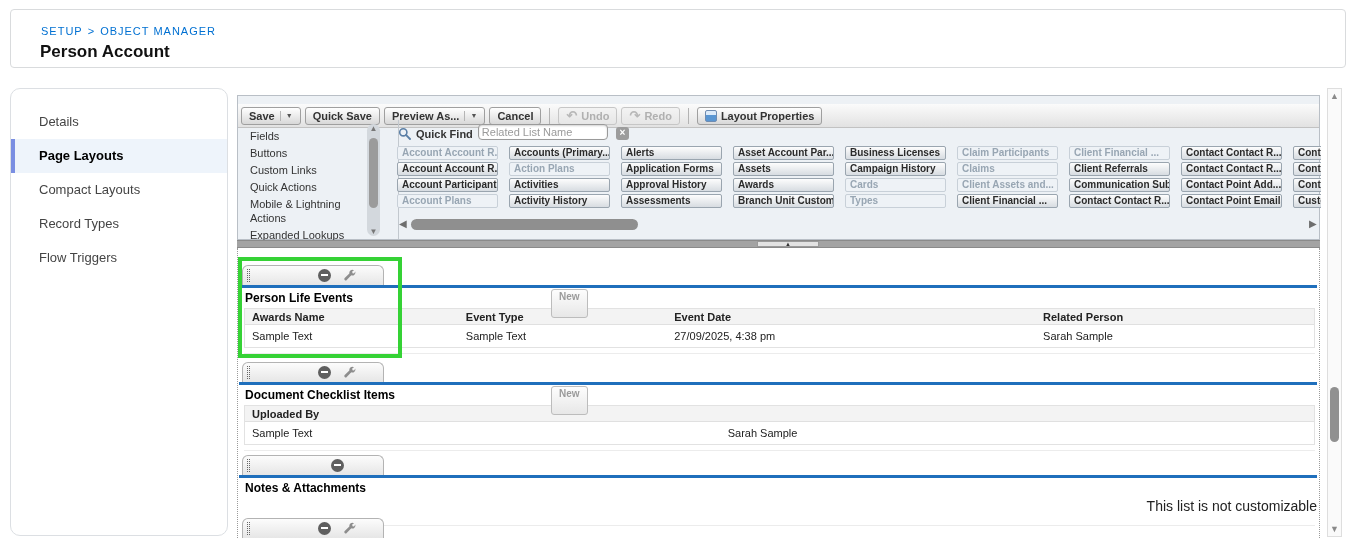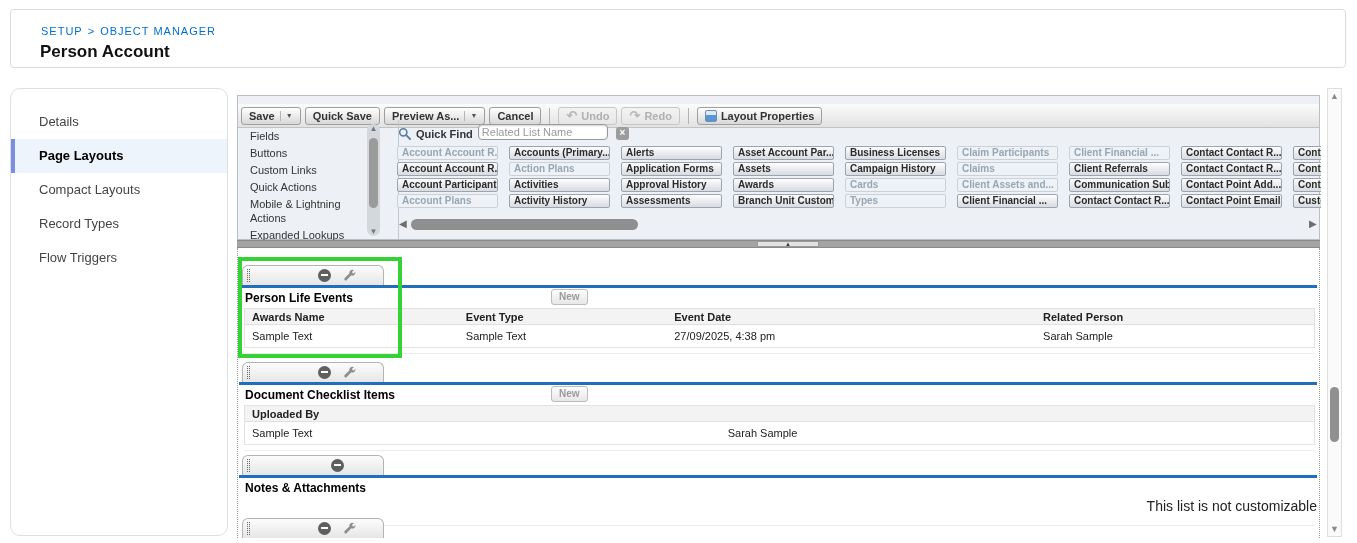--- a/index.html
+++ b/index.html
@@ -91,21 +91,21 @@
     background:linear-gradient(#fcfcfc,#e6e6e6); border:1px solid #b3b3b3; border-bottom:none;
     border-radius:6px 6px 0 0; display:flex; align-items:center; justify-content:center;
     gap:12px; padding-left:48px; cursor:grab; }
   .drag-dots { position:absolute; left:4px; top:3px; height:13px; width:3px;
     border-left:1px dotted #666; border-right:1px dotted #666; }
   .minus-icon { width:13px; height:13px; border-radius:50%; background:#5f5f5f; position:relative; cursor:pointer; flex:none; }
   .minus-icon::after { content:""; position:absolute; left:3px; right:3px; top:5px; height:2px; background:#fff; }
   .wrench-icon { width:13px; height:13px; flex:none; cursor:pointer; }
   .sec-line { height:3px; background:#1f6fbc; }
   .sec-title { font-size:12px; font-weight:700; color:#000; padding:3px 0 3px 6px; }
-  .new-btn { position:absolute; left:312px; top:24px; height:16px; line-height:13px; padding:0 7px;
+  .new-btn { position:absolute; left:312px; top:24px; height:29px; line-height:13px; padding:0 7px;
     font-size:10px; font-weight:700; color:#9b9b9b; background:linear-gradient(#fdfdfd,#e7e7e7);
     border:1px solid #bcbcbc; border-radius:3px; }
   .sec-table { margin:0 2px 0 5px; border:1px solid #e2e2e2; }
   .t-head { display:grid; background:#f3f3f3; border-bottom:1px solid #e0e0e0;
     font-size:11px; font-weight:700; color:#222; height:16px; line-height:16px; }
   .t-row { display:grid; font-size:11px; color:#222; height:22px; line-height:22px; background:#fff; }
   .t-cell { padding-left:7px; white-space:nowrap; overflow:hidden; }
   .cols-4 { grid-template-columns:20% 19.5% 34.5% 26%; }
   .cols-2 { grid-template-columns:44.5% 55.5%; }
   .sec-bottom { height:6px; margin:0 2px 0 5px; border-bottom:1px solid #ececec; }

